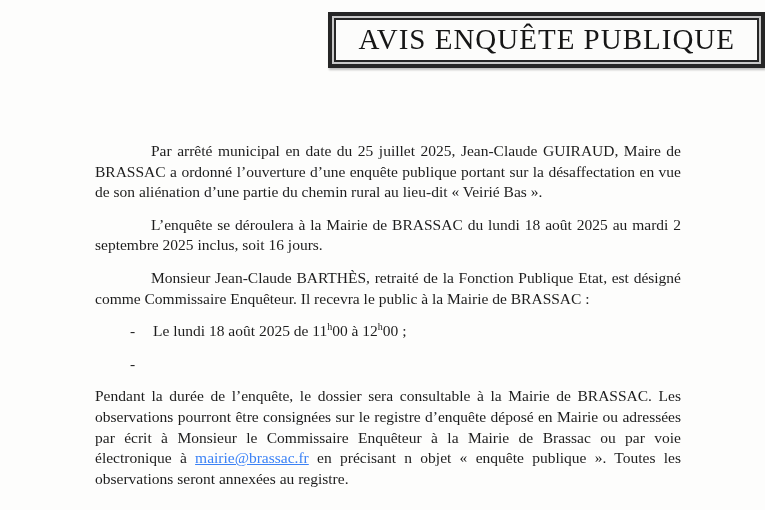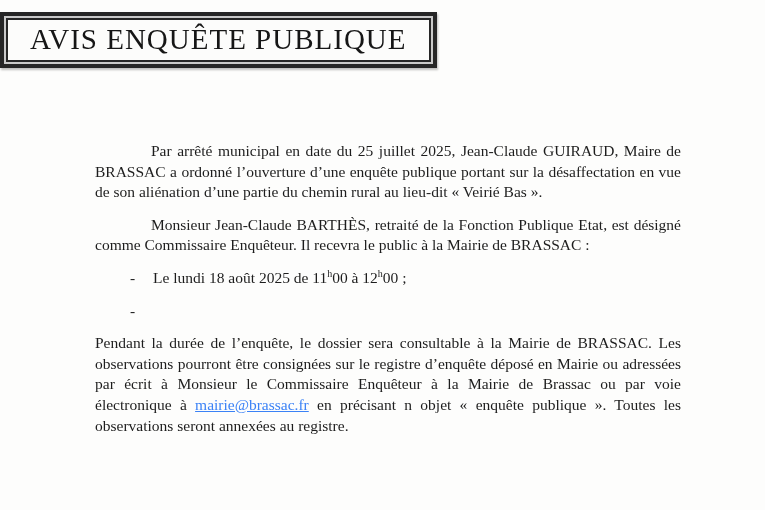--- a/index.html
+++ b/index.html
@@ -16,21 +16,21 @@
   }
   .page {
     position: relative;
     width: 765px;
     height: 510px;
   }
 
   
   .title-row {
     padding-top: 12px;
-    text-align: left;
+    text-align: right;
   }
   .title-outer {
     display: inline-block;
     border: 4px solid #262626;
     background: #c9c9c9;
     padding: 2px;
     box-shadow: 1px 2px 2px rgba(0,0,0,0.25);
   }
   .title-inner {
     border: 2px solid #262626;
@@ -91,20 +91,21 @@
   <div class="title-row">
     <div class="title-outer">
       <div class="title-inner">AVIS ENQUÊTE PUBLIQUE</div>
     </div>
   </div>
 
   <div class="content">
 
     <p class="para">Par arrêté municipal en date du 25 juillet 2025, Jean-Claude GUIRAUD, Maire de BRASSAC a ordonné l’ouverture d’une enquête publique portant sur la désaffectation en vue de son aliénation d’une partie du chemin rural au lieu-dit « Veirié Bas ».</p>
 
+    <p class="para">L’enquête se déroulera à la Mairie de BRASSAC du lundi 18 août 2025 au mardi 2 septembre 2025 inclus, soit 16 jours.</p>
 
     <p class="para">Monsieur Jean-Claude BARTHÈS, retraité de la Fonction Publique Etat, est désigné comme Commissaire Enquêteur. Il recevra le public à la Mairie de BRASSAC :</p>
 
     <div class="schedule">
 
       <div class="schedule-item">
         <span class="schedule-dash">-</span>
         <span><span>Le lundi 18 août 2025 de 11</span><span class="sup">h</span><span>00 à 12</span><span class="sup">h</span><span>00 ;</span></span>
       </div>
 

